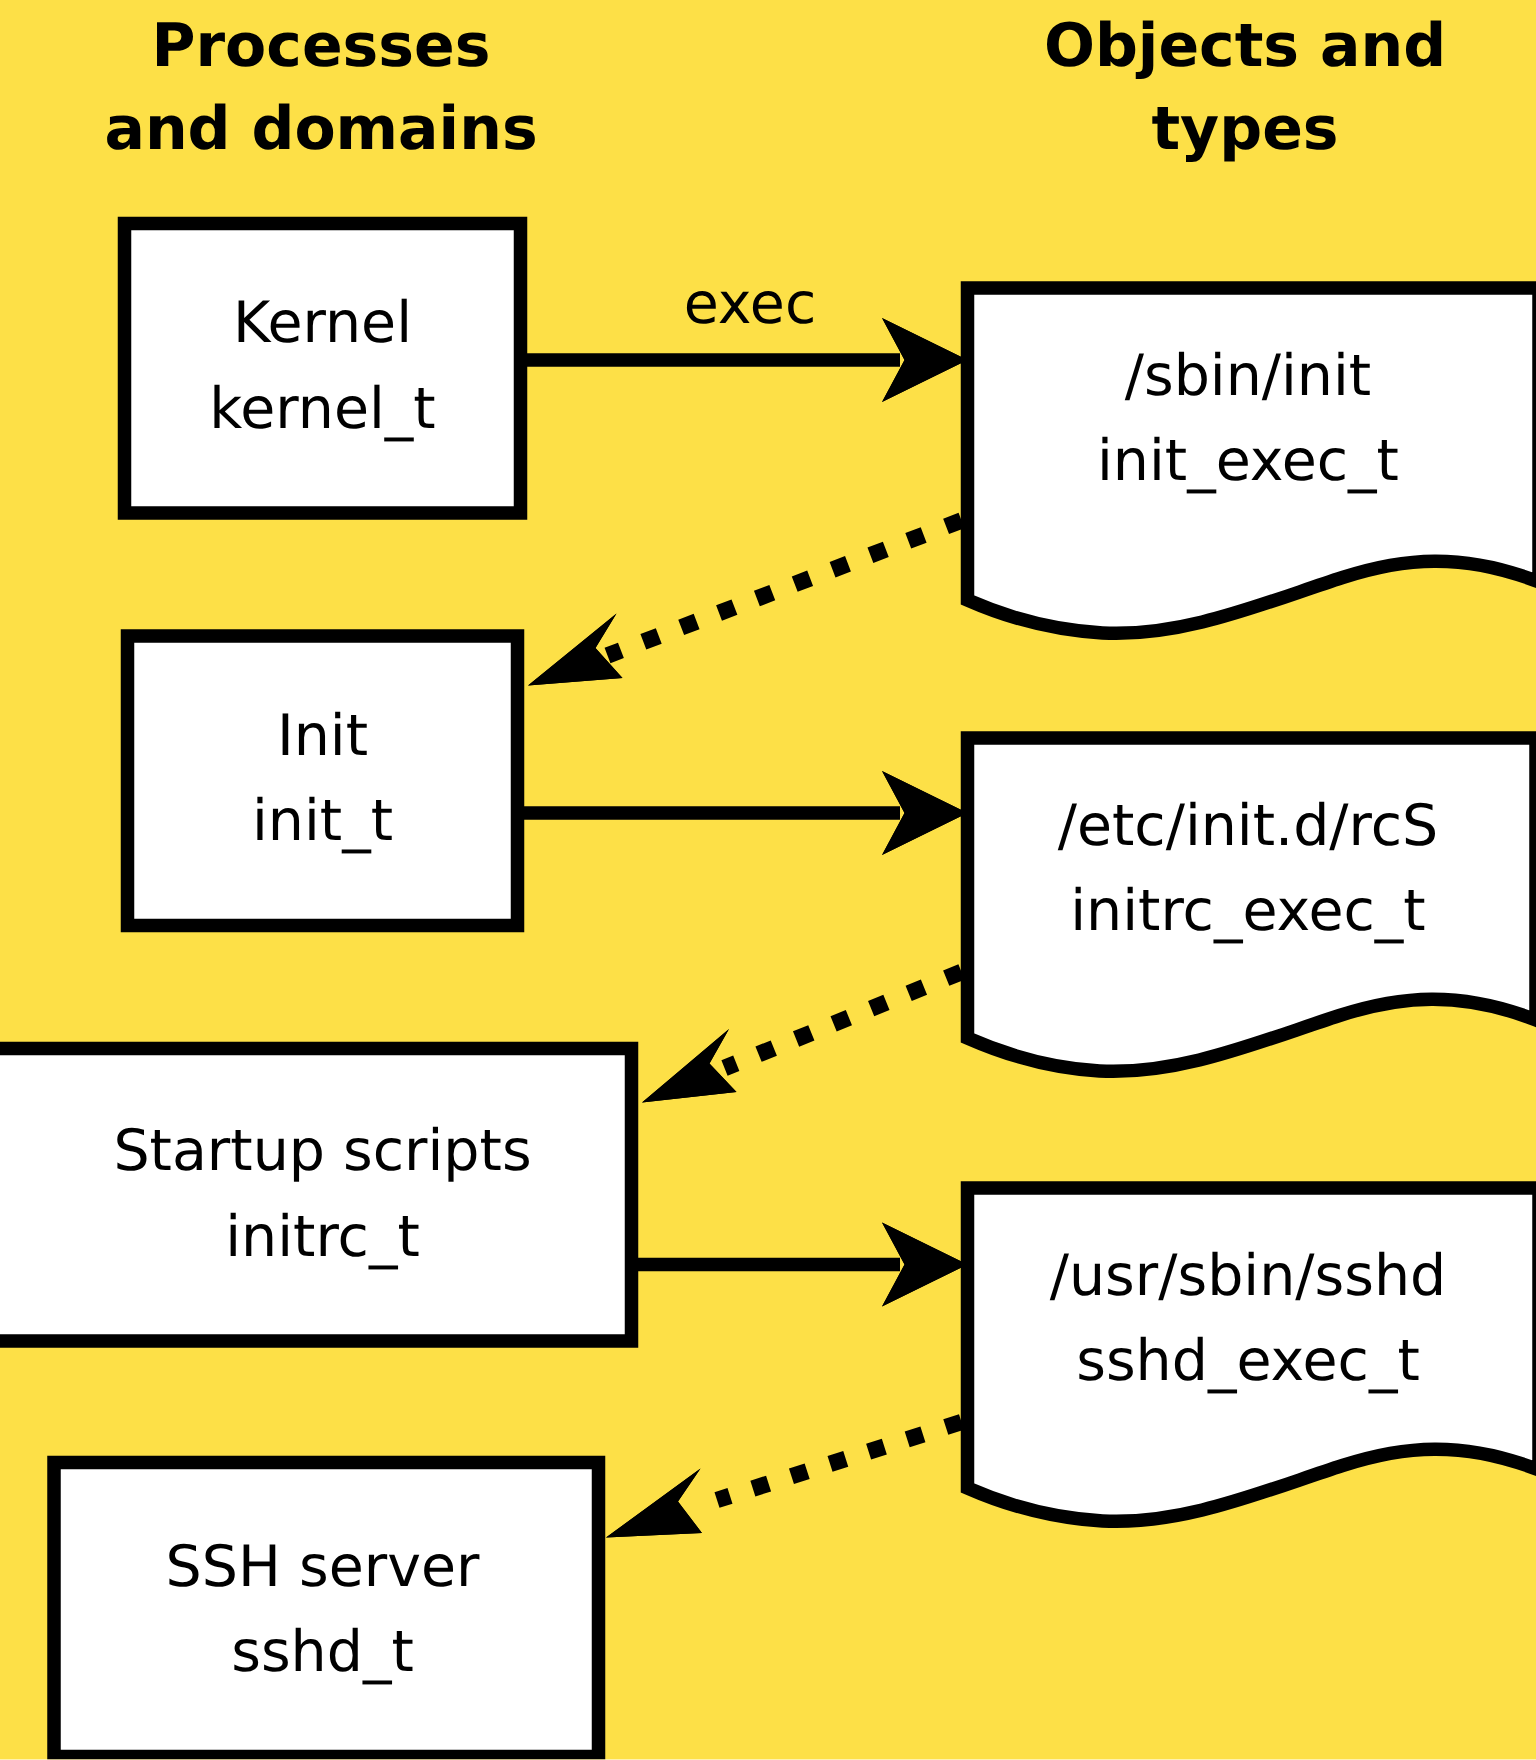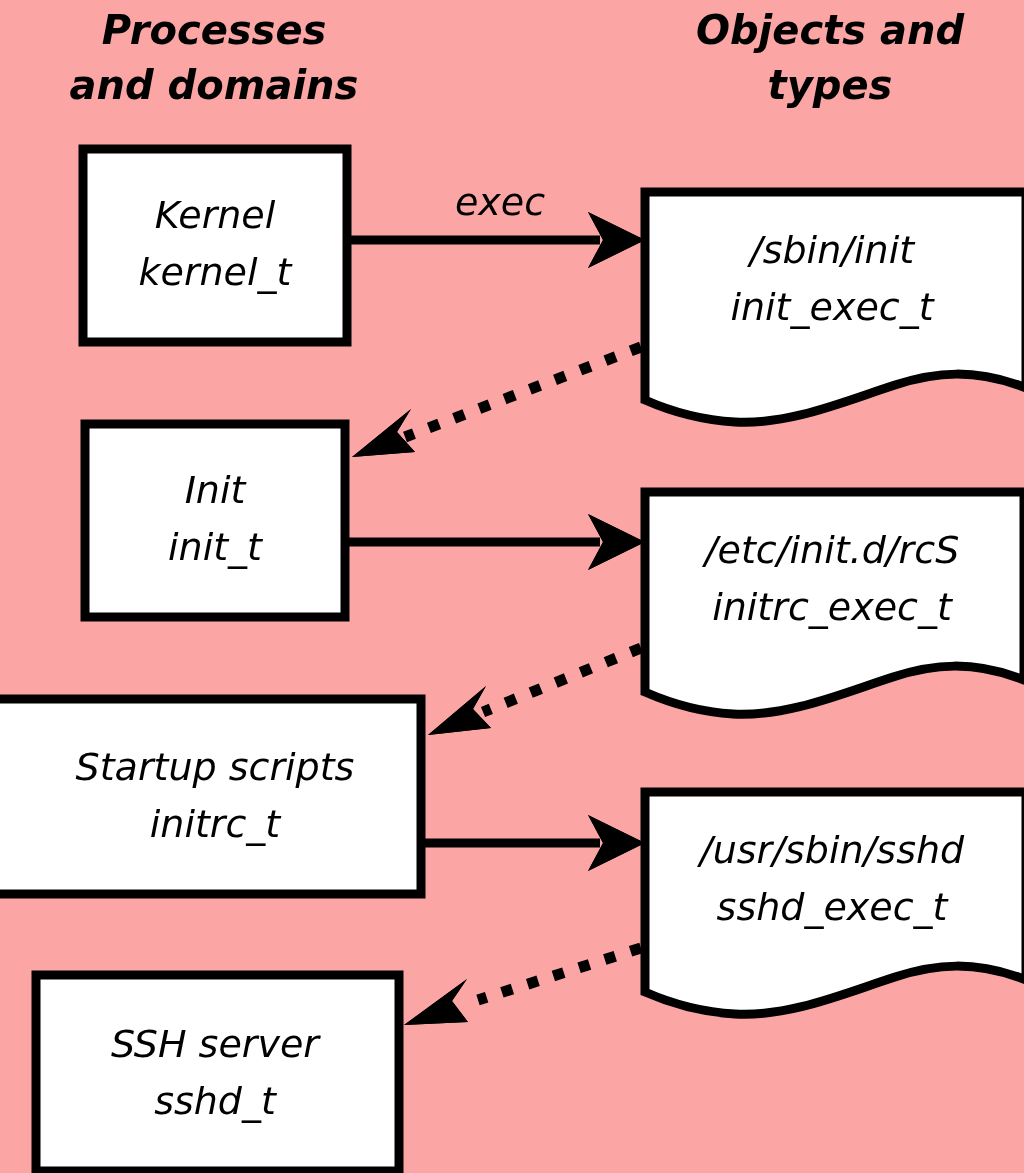--- a/index.html
+++ b/index.html
@@ -10,22 +10,21 @@
   body {
     width: 1024px;
     height: 1173px;
     overflow: hidden;
     font-family: "DejaVu Sans", sans-serif;
   }
   #diagram-root {
     position: relative;
     width: 1024px;
     height: 1173px;
-    background: #fca5a5;
-    font-style: italic;
+    background: #fde047;
   }
   svg#diagram-svg {
     position: absolute;
     top: 0;
     left: 0;
     width: 1024px;
     height: 1173px;
     display: block;
   }
   .col-header {

